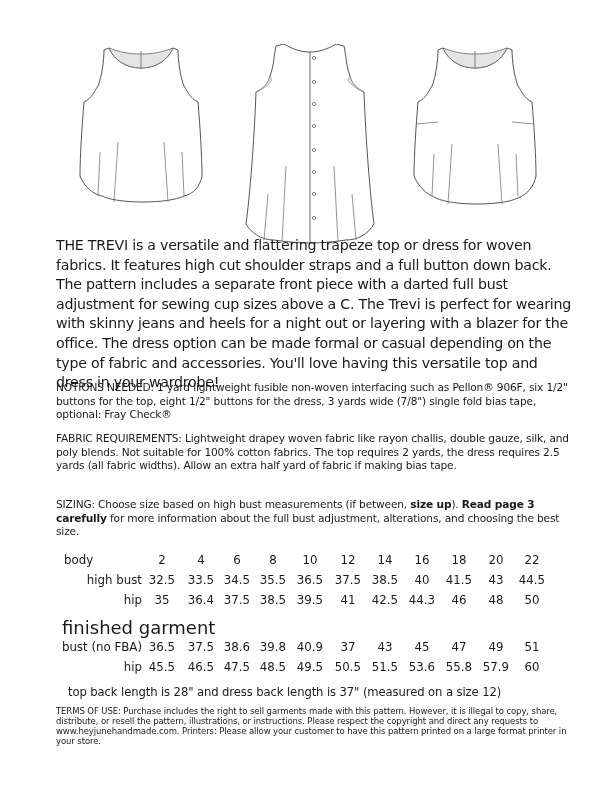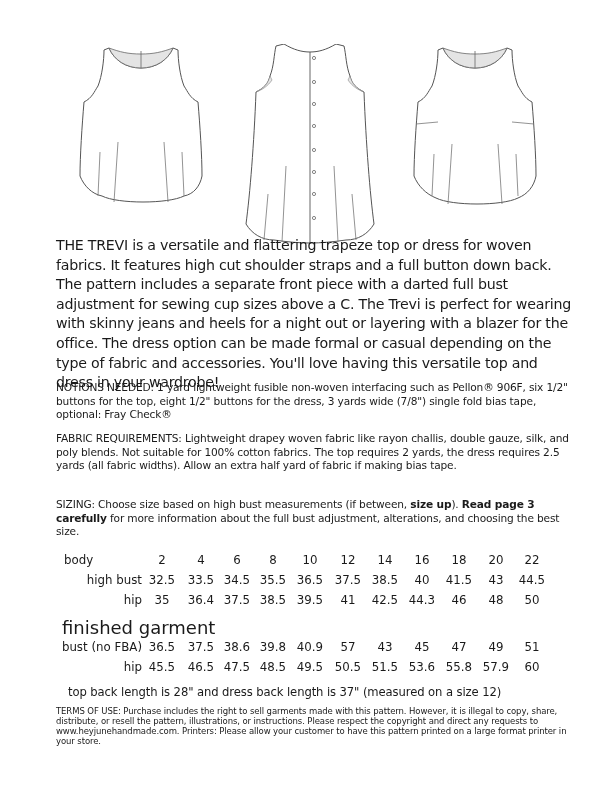--- a/index.html
+++ b/index.html
@@ -125,21 +125,21 @@
 
   <div class="section" style="top:617px;">finished garment</div>
 
   <div class="row" style="top:640px;">
     <span class="lbl" style="right:470px;">bust (no FBA)</span>
     <span class="cell" style="left:162px;">36.5</span>
     <span class="cell" style="left:201px;">37.5</span>
     <span class="cell" style="left:237px;">38.6</span>
     <span class="cell" style="left:273px;">39.8</span>
     <span class="cell" style="left:310px;">40.9</span>
-    <span class="cell" style="left:348px;">57</span>
+    <span class="cell" style="left:348px;">37</span>
     <span class="cell" style="left:385px;">43</span>
     <span class="cell" style="left:422px;">45</span>
     <span class="cell" style="left:459px;">47</span>
     <span class="cell" style="left:496px;">49</span>
     <span class="cell" style="left:532px;">51</span>
   </div>
 
   <div class="row" style="top:660px;">
     <span class="lbl" style="right:470px;">hip</span>
     <span class="cell" style="left:162px;">45.5</span>

